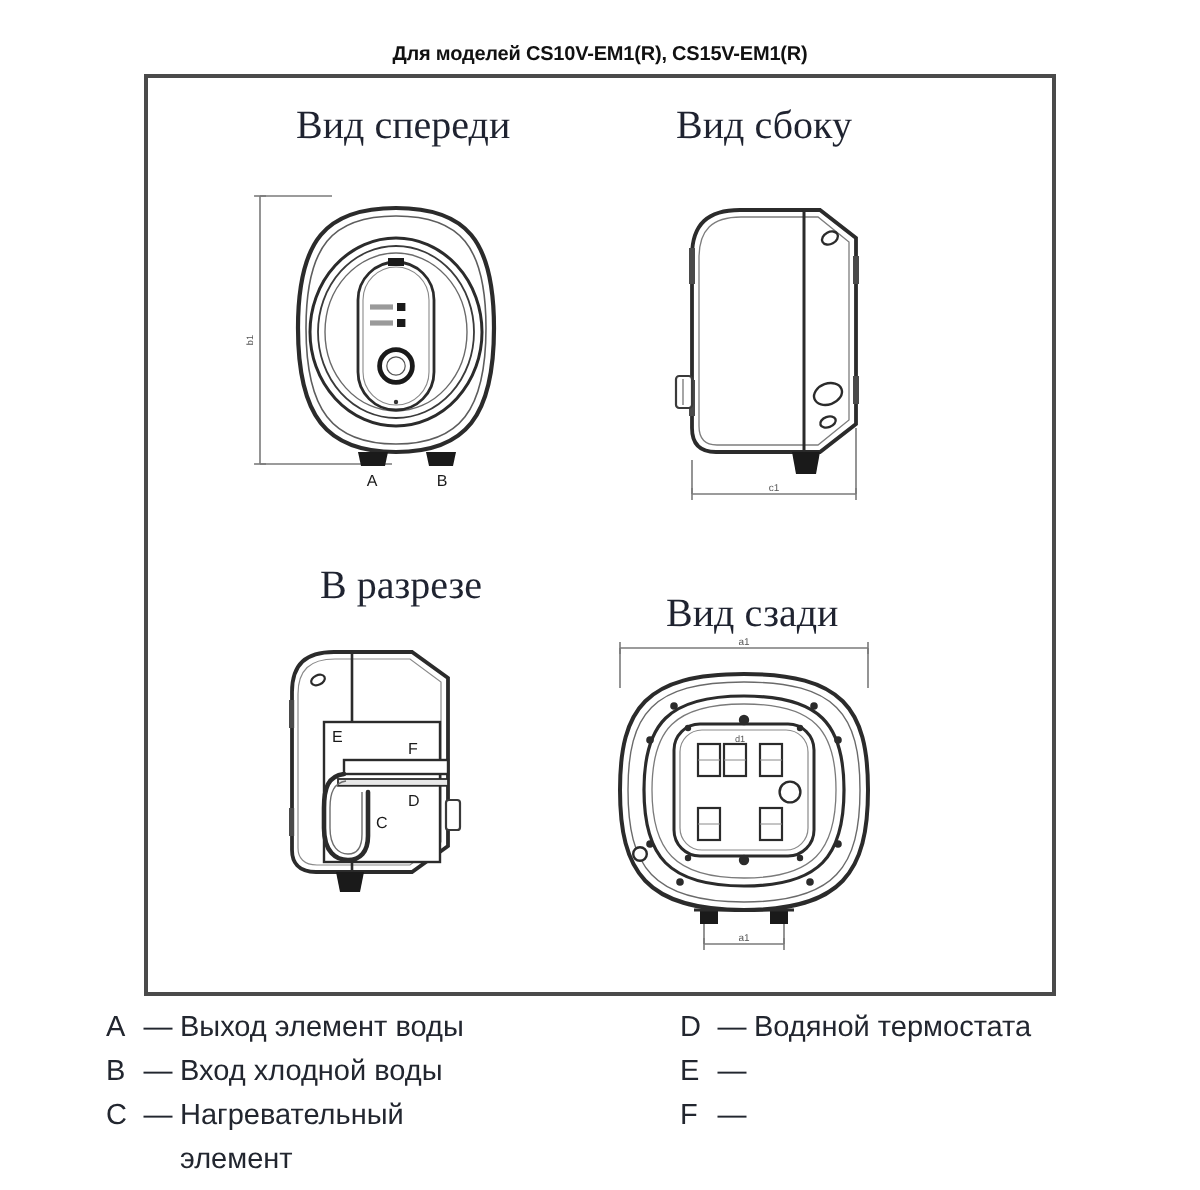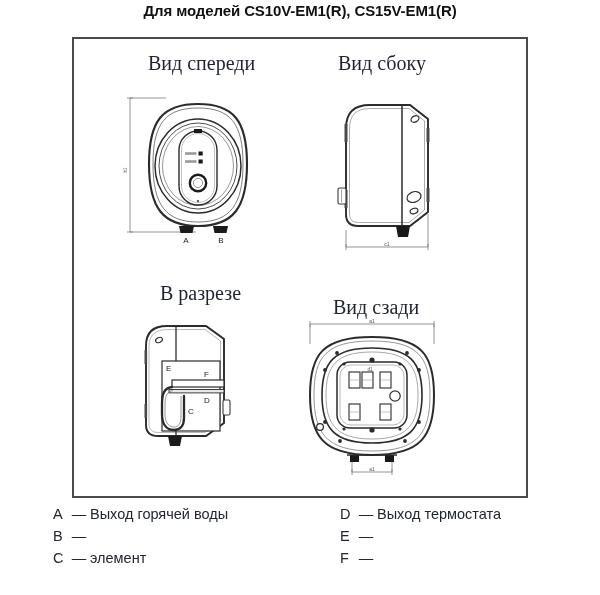--- a/index.html
+++ b/index.html
@@ -5,23 +5,23 @@
   html,body{margin:0;padding:0;}
   body{
     width:600px;height:595px;
     background:#ffffff;
     font-family:"Liberation Sans", sans-serif;
     color:#1b1b1b;
     overflow:hidden;
     position:relative;
   }
   #page-title{
-    position:absolute;left:0;top:2px;width:600px;
+    position:absolute;left:0;top:22px;width:600px;
     text-align:center;
-    font-size:15px;font-weight:bold;
+    font-size:10px;font-weight:bold;
     letter-spacing:-0.1px;
     color:#111;
   }
   #diagram-box{
     position:absolute;left:72px;top:37px;
     width:456px;height:461px;
     border:2px solid #4a4a4a;
     box-sizing:border-box;
     background:#fff;
   }
@@ -317,40 +317,42 @@
     <line x1="100" y1="152" x2="100" y2="162"></line>
   </g>
   <text x="80" y="160.5" text-anchor="middle" font-family="Liberation Sans, sans-serif" font-size="5" fill="#555">a1</text>
 </svg>
 
 <div id="legend">
   <div class="legend-col" id="legend-left">
     <div class="legend-row">
       <span class="legend-key">A</span>
       <span class="legend-dash">—</span>
-      <span class="legend-text">Выход горячей воды</span>
+      <span class="legend-text">Выход элемент воды</span>
     </div>
     <div class="legend-row">
       <span class="legend-key">B</span>
       <span class="legend-dash">—</span>
+      <span class="legend-text">Вход хлодной воды</span>
     </div>
     <div class="legend-row">
       <span class="legend-key">C</span>
       <span class="legend-dash">—</span>
       <span class="legend-text">
+        <span>Нагревательный</span>
         <span class="wrap2">элемент</span>
       </span>
     </div>
   </div>
 
   <div class="legend-col" id="legend-right">
     <div class="legend-row">
       <span class="legend-key">D</span>
       <span class="legend-dash">—</span>
-      <span class="legend-text">Выход термостата</span>
+      <span class="legend-text">Водяной термостата</span>
     </div>
     <div class="legend-row">
       <span class="legend-key">E</span>
       <span class="legend-dash">—</span>
     </div>
     <div class="legend-row">
       <span class="legend-key">F</span>
       <span class="legend-dash">—</span>
     </div>
   </div>

